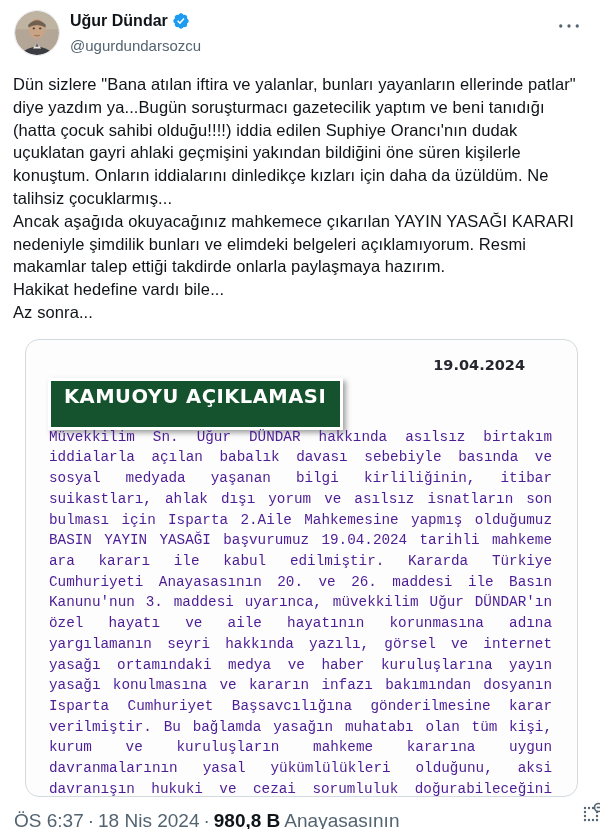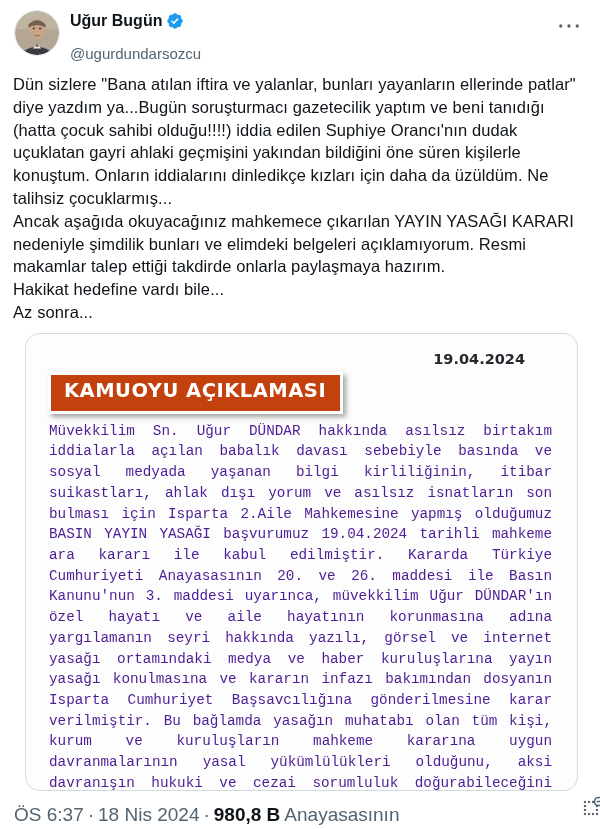--- a/index.html
+++ b/index.html
@@ -19,63 +19,63 @@
     position: absolute; left: 1px; top: 0;
     width: 46px; height: 46px; border-radius: 50%;
     overflow: hidden; cursor: pointer;
     border: 1px solid #e5e9ec;
   }
   .avatar svg { display: block; width: 100%; height: 100%; }
   .name-block { position: absolute; left: 57px; top: 1px; }
   .name-row { display: flex; align-items: center; gap: 4px; }
   .display-name { font-size: 16px; font-weight: bold; color: #0f1419; line-height: 20px; cursor: pointer; }
   .verified { width: 18px; height: 18px; display: inline-block; }
-  .handle { font-size: 15px; color: #536471; line-height: 20px; margin-top: 13px; cursor: pointer; }
+  .handle { font-size: 15px; color: #536471; line-height: 20px; margin-top: 5px; cursor: pointer; }
   .more-btn {
     position: absolute; right: 5px; top: 6px;
     width: 26px; height: 20px;
     display: flex; align-items: center; justify-content: center;
     cursor: pointer; border: none; background: transparent;
   }
 
   
   .tweet-text {
     margin-top: 11px;
     font-size: 16.5px;
     line-height: 22.8px;
     color: #0f1419;
     white-space: pre-line;
     letter-spacing: 0.1px;
   }
 
   
   .card {
-    margin: 9px 0 0 12px;
+    margin: 15px 0 0 12px;
     width: 553px; height: 458px;
     border: 1px solid #d3dade;
     border-radius: 14px;
     background: #fdfdfd;
     position: relative;
     cursor: pointer;
     overflow: hidden;
   }
   .card-date {
     position: absolute; top: 17px; right: 52px;
     font-family: "DejaVu Sans", sans-serif;
     font-size: 14.5px; font-weight: bold; color: #26262e;
   }
   .banner {
     position: absolute; top: 38px; left: 22px;
-    background: #c2410c;
+    background: #14532d;
     color: #ffffff;
     font-family: "DejaVu Sans", sans-serif;
     font-weight: bold;
     font-size: 19.5px;
     letter-spacing: 0.5px;
-    padding: 4px 14px 9px 13px;
+    padding: 4px 14px 19px 13px;
     border: 3px solid #ffffff;
     box-shadow: 3px 3px 5px rgba(90,90,90,0.55);
   }
   .card-body {
     position: absolute; top: 87px; left: 23px;
     width: 503px;
     font-family: Liberation Mono, monospace;
     font-size: 14.3px;
     line-height: 20.7px;
     color: #4c1d95;
@@ -124,21 +124,21 @@
           <ellipse cx="27.5" cy="19" rx="1.3" ry="1" fill="#4d3f33"></ellipse>
           <path d="M21 26.5 Q24 28 27 26.5" stroke="#8a6a50" stroke-width="1" fill="none"></path>
           <path d="M4 48 Q24 30 44 48 Z" fill="#3b3b42"></path>
           <polygon points="24,35 19.5,41 28.5,41" fill="#ece8df"></polygon>
           <polygon points="24,35 22,39 26,39" fill="#5c5c66"></polygon>
         </g>
       </svg>
     </div>
     <div class="name-block">
       <div class="name-row">
-        <span class="display-name">Uğur Bugün</span>
+        <span class="display-name">Uğur Dündar</span>
         <span class="verified">
           <svg viewBox="0 0 24 24" width="18" height="18">
             <path fill="#1d9bf0" d="M22.25 12c0-1.43-.88-2.67-2.19-3.34.46-1.39.2-2.9-.81-3.91s-2.52-1.27-3.91-.81c-.66-1.31-1.91-2.19-3.34-2.19s-2.67.88-3.33 2.19c-1.4-.46-2.91-.2-3.92.81s-1.26 2.52-.8 3.91c-1.31.67-2.2 1.91-2.2 3.34s.89 2.67 2.2 3.34c-.46 1.39-.21 2.9.8 3.91s2.52 1.26 3.91.81c.67 1.31 1.91 2.19 3.34 2.19s2.68-.88 3.34-2.19c1.39.45 2.9.2 3.91-.81s1.27-2.52.81-3.91c1.31-.67 2.19-1.91 2.19-3.34zm-11.71 4.2L6.8 12.46l1.41-1.42 2.26 2.26 4.8-5.23 1.47 1.36-6.2 6.77z"></path>
           </svg>
         </span>
       </div>
       <div class="handle">@ugurdundarsozcu</div>
     </div>
     <button class="more-btn">
       <svg viewBox="0 0 24 8" width="22" height="8">

